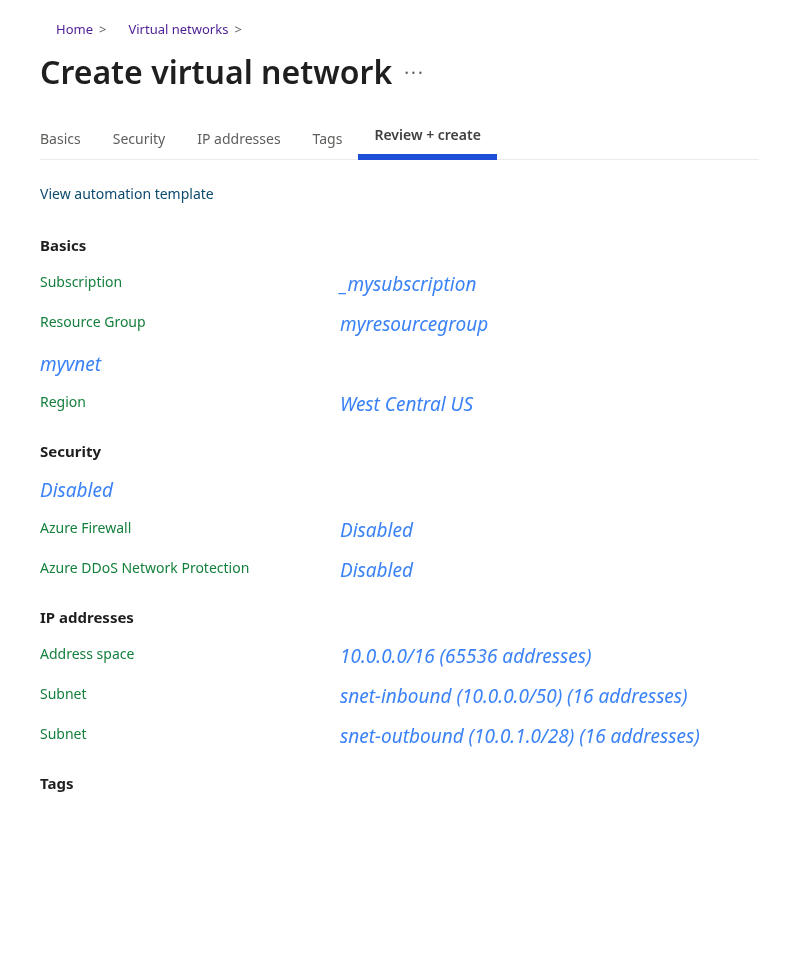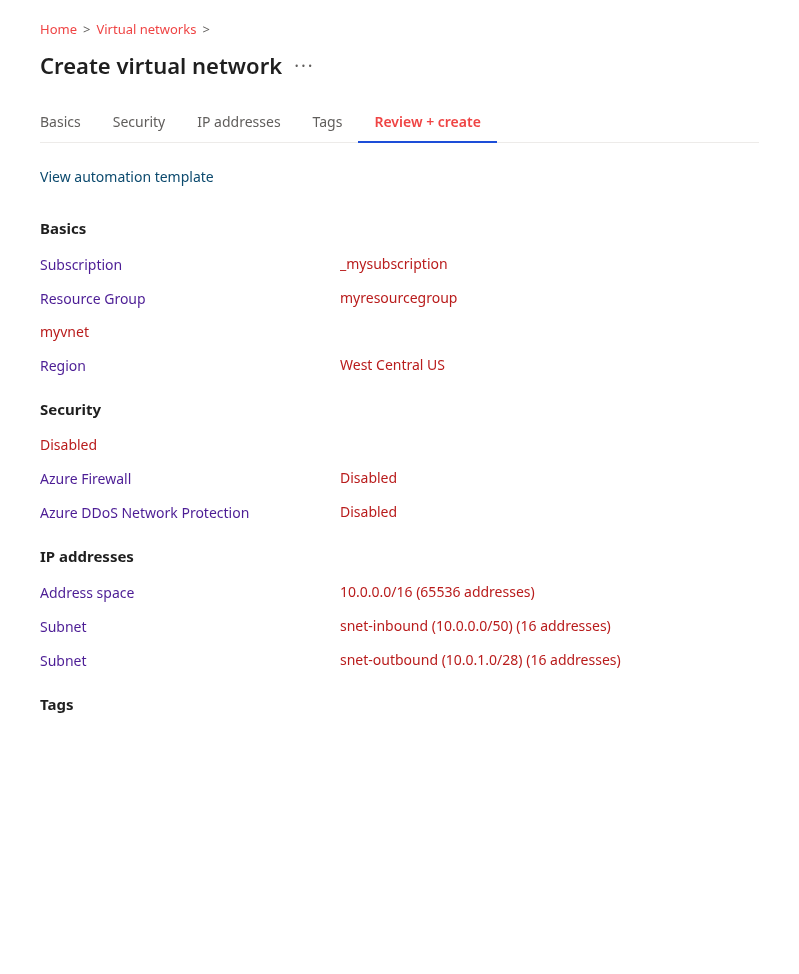--- a/index.html
+++ b/index.html
@@ -26,34 +26,35 @@
       color: #0078d4;
       margin-bottom: 12px;
     }
 
     .breadcrumb span {
       color: #605e5c;
       font-size: 13px;
     }
 
     .breadcrumb a {
-      color: #ef4444;
+      color: #4c1d95;
       text-decoration: none;
       cursor: pointer;
+      margin-left: 16px;
     }
 
     .page-title-row {
       display: flex;
       align-items: center;
       gap: 12px;
       margin-bottom: 24px;
     }
 
     .page-title {
-      font-size: 22px;
+      font-size: 32px;
       font-weight: 600;
       color: #1f1f1f;
     }
 
     .ellipsis-btn {
       font-size: 18px;
       color: #605e5c;
       cursor: pointer;
       letter-spacing: 2px;
       user-select: none;
@@ -75,23 +76,23 @@
       white-space: nowrap;
       border-bottom: 2px solid transparent;
       margin-bottom: -1px;
     }
 
     .tab:first-child {
       padding-left: 0;
     }
 
     .tab.active {
-      color: #ef4444;
+      color: #404040;
       font-weight: 600;
-      border-bottom: 2px solid #1d4ed8;
+      border-bottom: 6px solid #1d4ed8;
     }
 
     .link-blue {
       color: #0c4a6e;
       text-decoration: none;
       cursor: pointer;
       font-size: 14px;
       margin-bottom: 24px;
       display: inline-block;
     }
@@ -110,29 +111,30 @@
 
     .field-row {
       display: flex;
       align-items: flex-start;
       margin-bottom: 14px;
     }
 
     .field-label {
       width: 300px;
       min-width: 300px;
-      color: #4c1d95;
+      color: #15803d;
       font-size: 14px;
       padding-top: 1px;
     }
 
     .field-value {
-      color: #b91c1c;
-      font-size: 14px;
+      color: #3b82f6;
+      font-size: 19px;
       flex: 1;
+      font-style: italic;
     }
   </style>
 </head>
 <body>
 
 
 
 
 <div class="breadcrumb">
   <a>Home</a>

